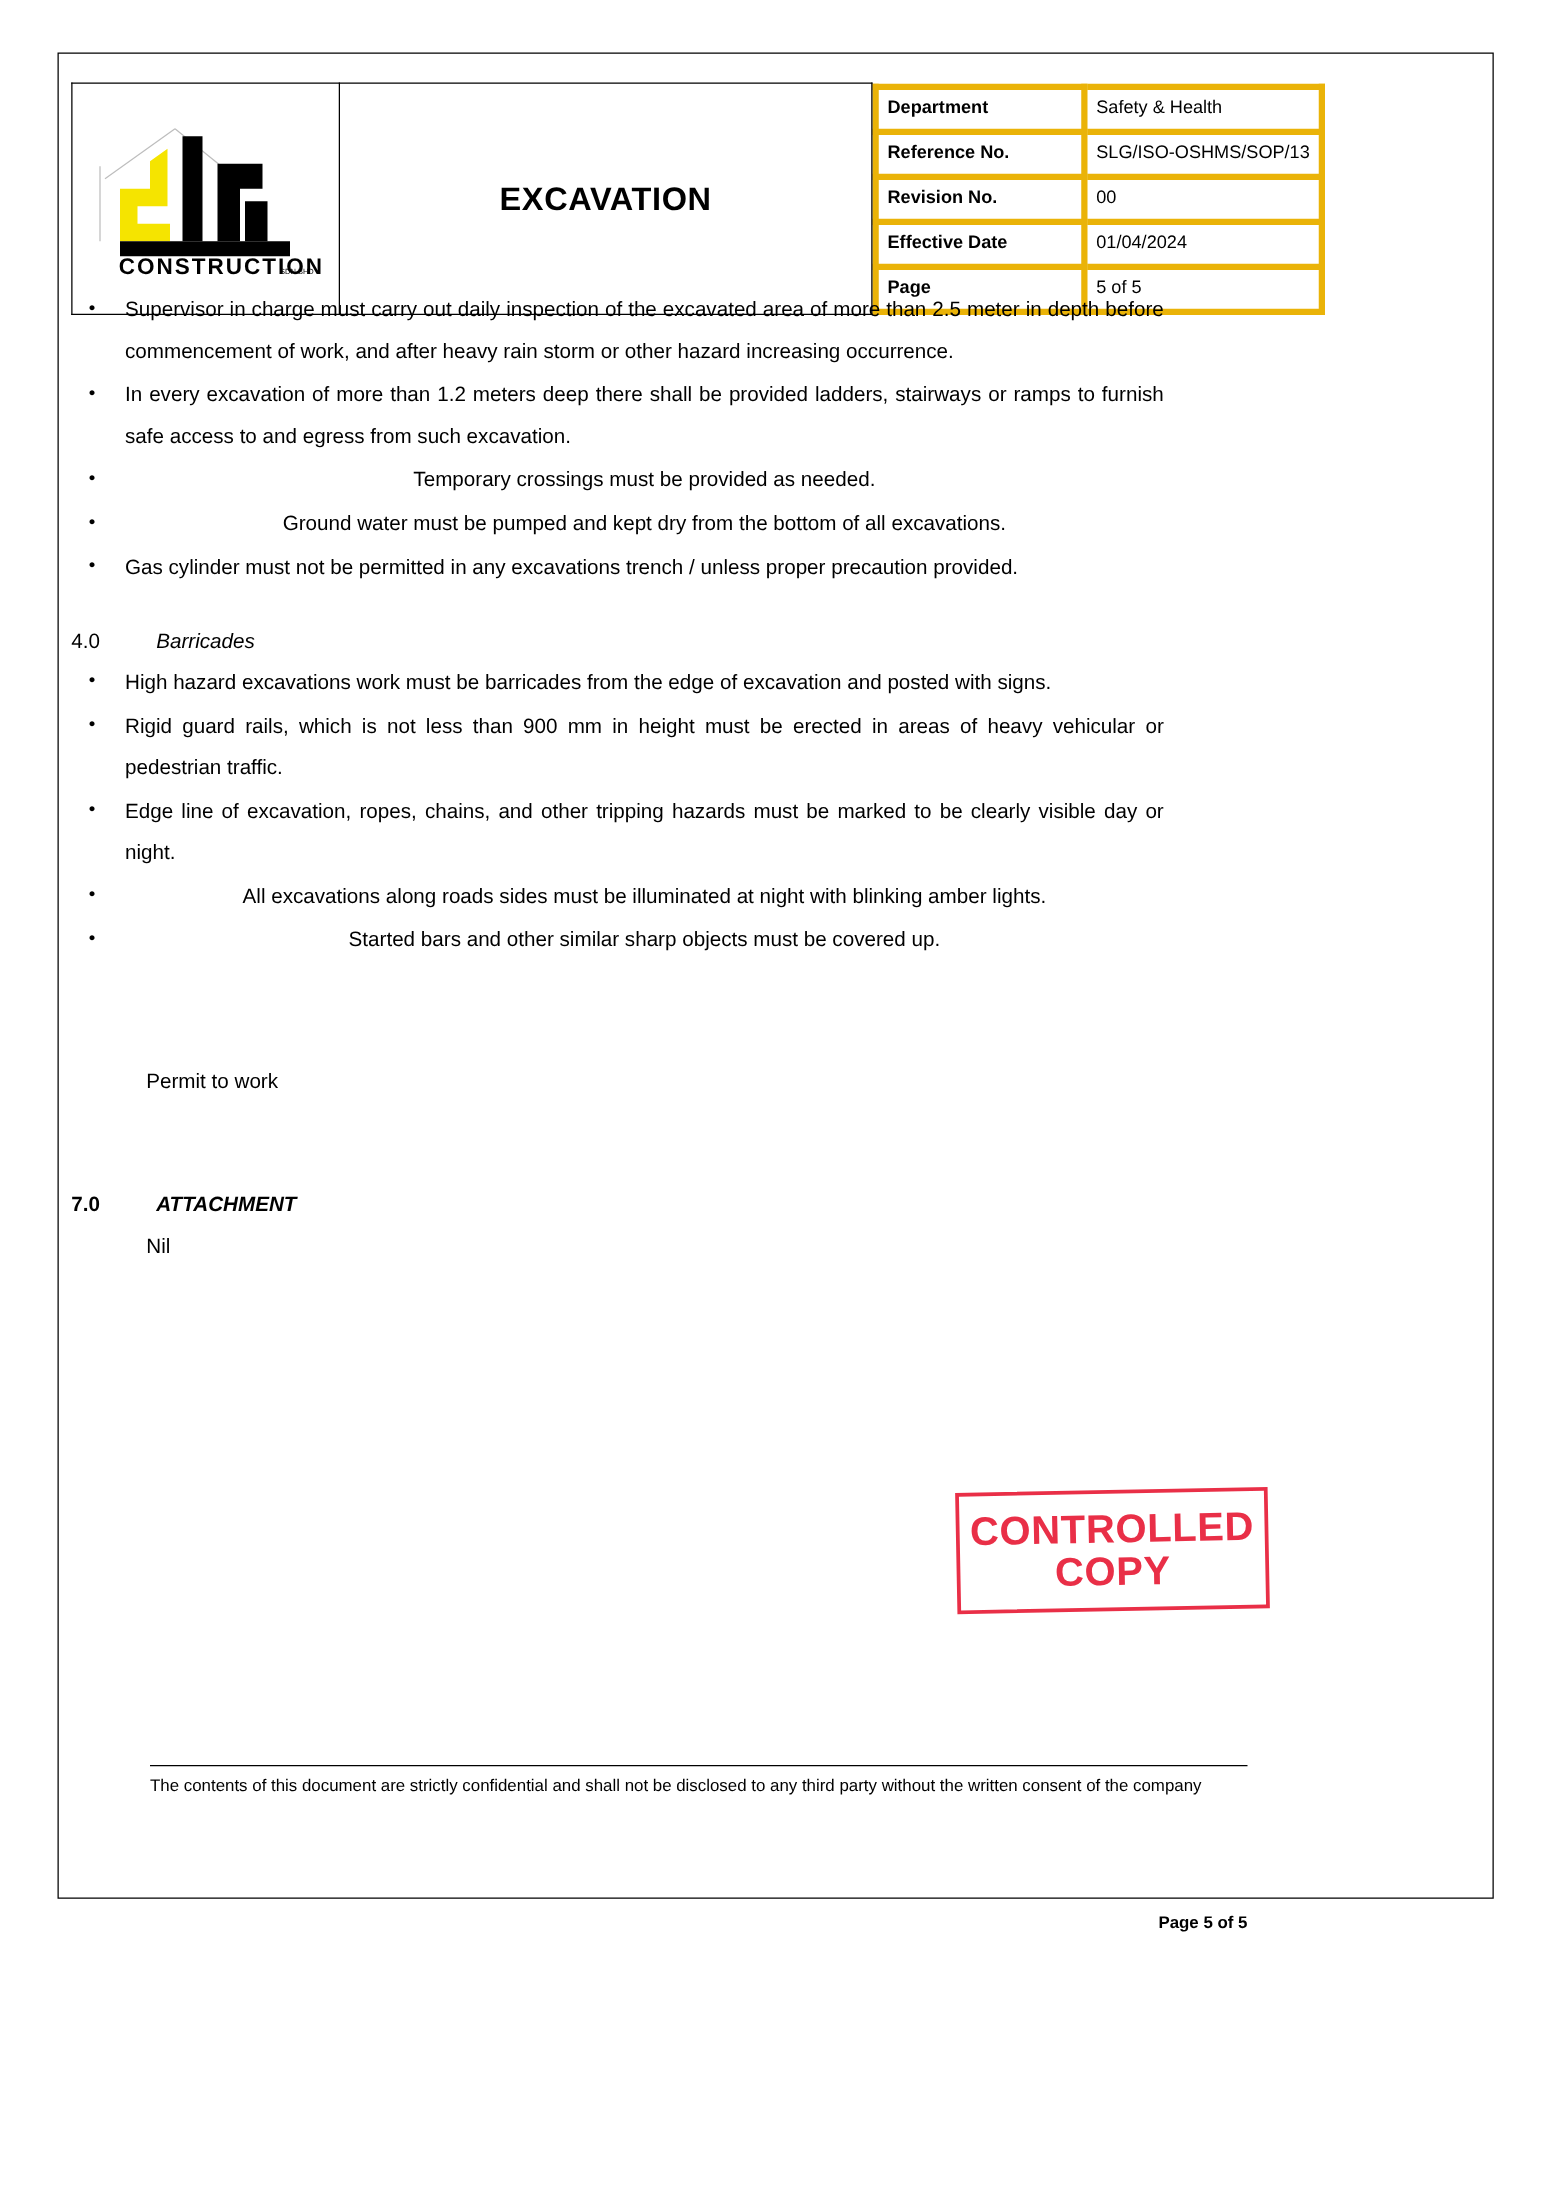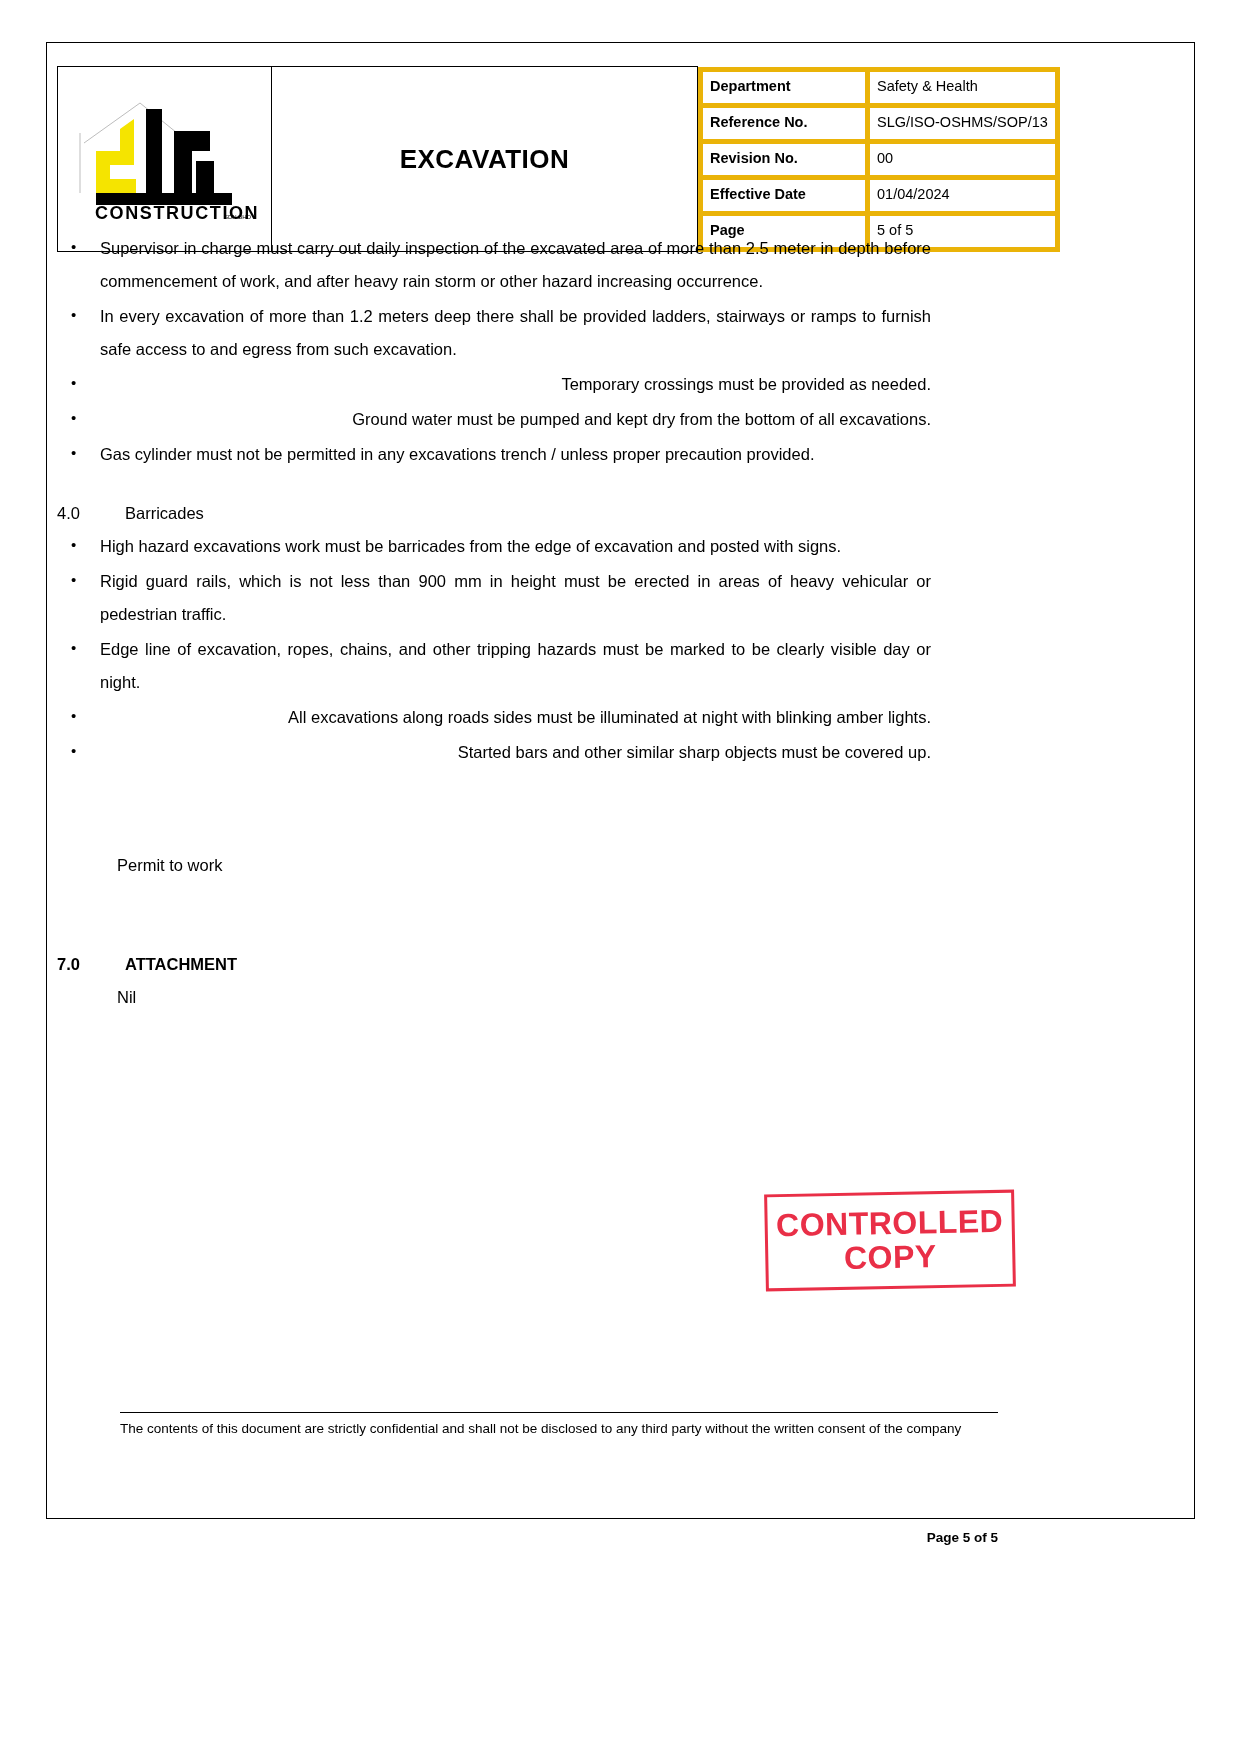--- a/index.html
+++ b/index.html
@@ -112,32 +112,32 @@
     text-align: justify;
     text-justify: inter-word;
   }
   ul.bullets > li::before {
     content: "\2022";
     position: absolute;
     left: 14px;
     top: 0;
     font-size: 15px;
   }
-  ul.bullets > li.nojust { text-align: right; }
+  ul.bullets > li.nojust { text-align: center; }
   .indent-list { margin-left: 126px; width: 874px; }
   .indent-list-2 { margin-left: 126px; width: 874px; }
 
   .section-row {
     display: flex;
     font-size: 16.5px;
     line-height: 2.0;
     margin-top: 26px;
   }
   .section-row .num { width: 68px; flex: 0 0 68px; }
-  .section-row .txt { flex: 1; }
+  .section-row .txt { flex: 1; font-style: italic; }
 
   .section-row.bold { font-weight: bold; }
   .section-row.bold .num { width: 68px; flex: 0 0 68px; }
 
   .plain-line {
     font-size: 16.5px;
     line-height: 2.0;
     margin-left: 60px;
   }
 

